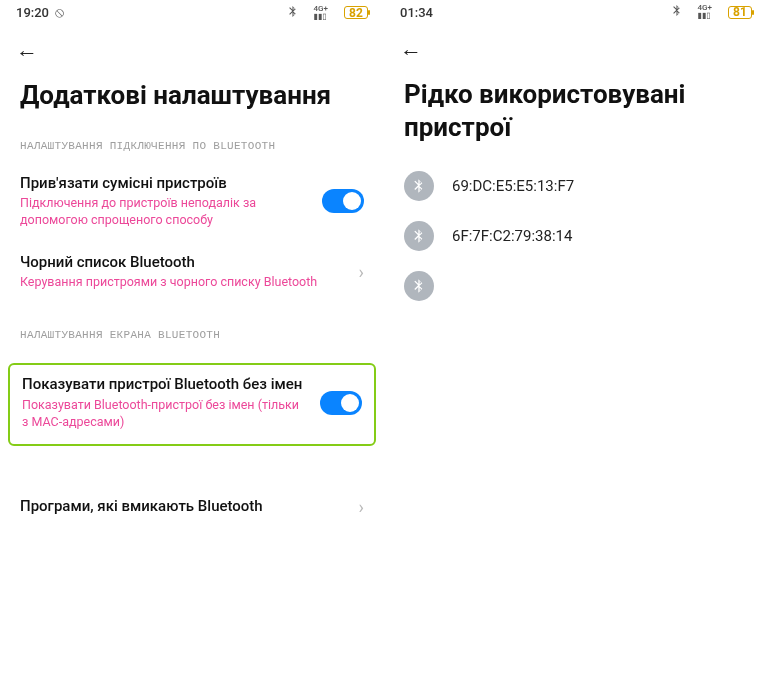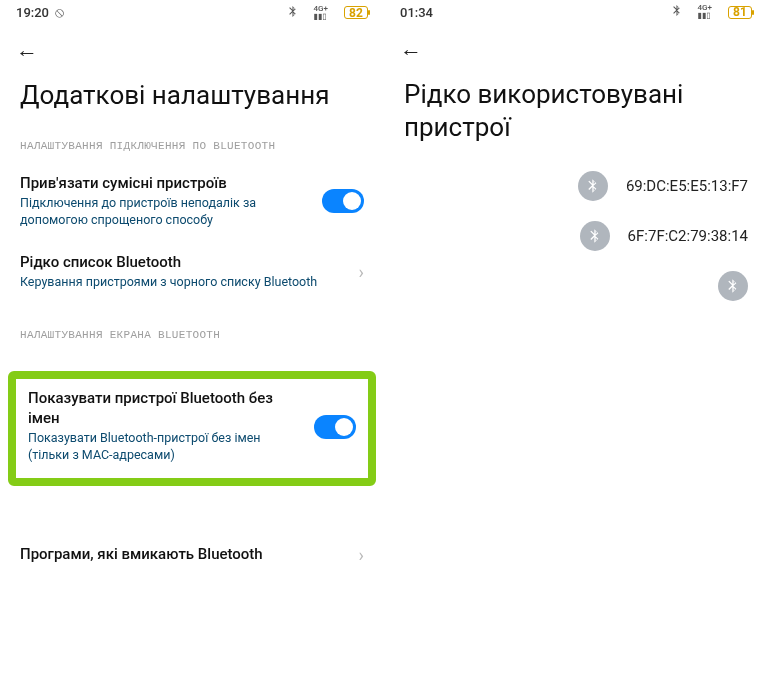--- a/index.html
+++ b/index.html
@@ -26,21 +26,21 @@
     font-size: 13px;
     font-weight: 500;
     color: #333;
   }
   .status-left { display: flex; align-items: center; gap: 6px; }
   .status-right { display: flex; align-items: center; gap: 16px; }
   .back-row { padding: 14px 16px 6px; }
   .back-arrow { font-size: 22px; color: #222; display:inline-block; }
   .title {
     font-size: 26px;
-    font-weight: 400;
+    font-weight: 700;
     color: #111;
     padding: 10px 20px 18px;
     line-height: 1.25;
   }
   .section-header {
     font-size: 11px;
     letter-spacing: 0.3px;
     color: #9e9e9e;
     padding: 10px 20px 10px;
     text-transform: uppercase;
@@ -54,21 +54,21 @@
   }
   .row-body { flex: 1; }
   .row-title {
     font-size: 15px;
     font-weight: 500;
     color: #111;
     line-height: 1.3;
   }
   .row-sub {
     font-size: 12.5px;
-    color: #0c4a6e;
+    color: #ec4899;
     line-height: 1.35;
     margin-top: 2px;
   }
   .chevron {
     color: #bbb;
     font-size: 18px;
   }
   .toggle {
     width: 42px;
     height: 24px;
@@ -86,34 +86,33 @@
     border-radius: 50%;
     top: 3px;
     right: 3px;
   }
   .divider {
     height: 1px;
     background: #f0f0f0;
     margin: 8px 20px;
   }
   .highlight-box {
-    border: 8px solid #84cc16;
+    border: 2px solid #84cc16;
     border-radius: 6px;
-    margin: 20px 8px;
+    margin: 12px 8px;
     padding: 10px 12px 14px;
     display: flex;
     align-items: center;
     gap: 12px;
   }
   .device-row {
     display: flex;
     align-items: center;
     padding: 10px 20px;
     gap: 18px;
-    justify-content: flex-end;
   }
   .bt-icon {
     width: 30px;
     height: 30px;
     background: #b0b6bd;
     border-radius: 50%;
     display: flex;
     align-items: center;
     justify-content: center;
     color: #fff;
@@ -185,21 +184,21 @@
   <div class="row">
     <div class="row-body">
       <div class="row-title">Прив'язати сумісні пристроїв</div>
       <div class="row-sub">Підключення до пристроїв неподалік за допомогою спрощеного способу</div>
     </div>
     <div class="toggle"></div>
   </div>
 
   <div class="row">
     <div class="row-body">
-      <div class="row-title">Рідко список Bluetooth</div>
+      <div class="row-title">Чорний список Bluetooth</div>
       <div class="row-sub">Керування пристроями з чорного списку Bluetooth</div>
     </div>
     <span class="chevron">›</span>
   </div>
 
   <div class="divider"></div>
 
   <div class="section-header">НАЛАШТУВАННЯ ЕКРАНА BLUETOOTH</div>
 
   <div class="highlight-box">

